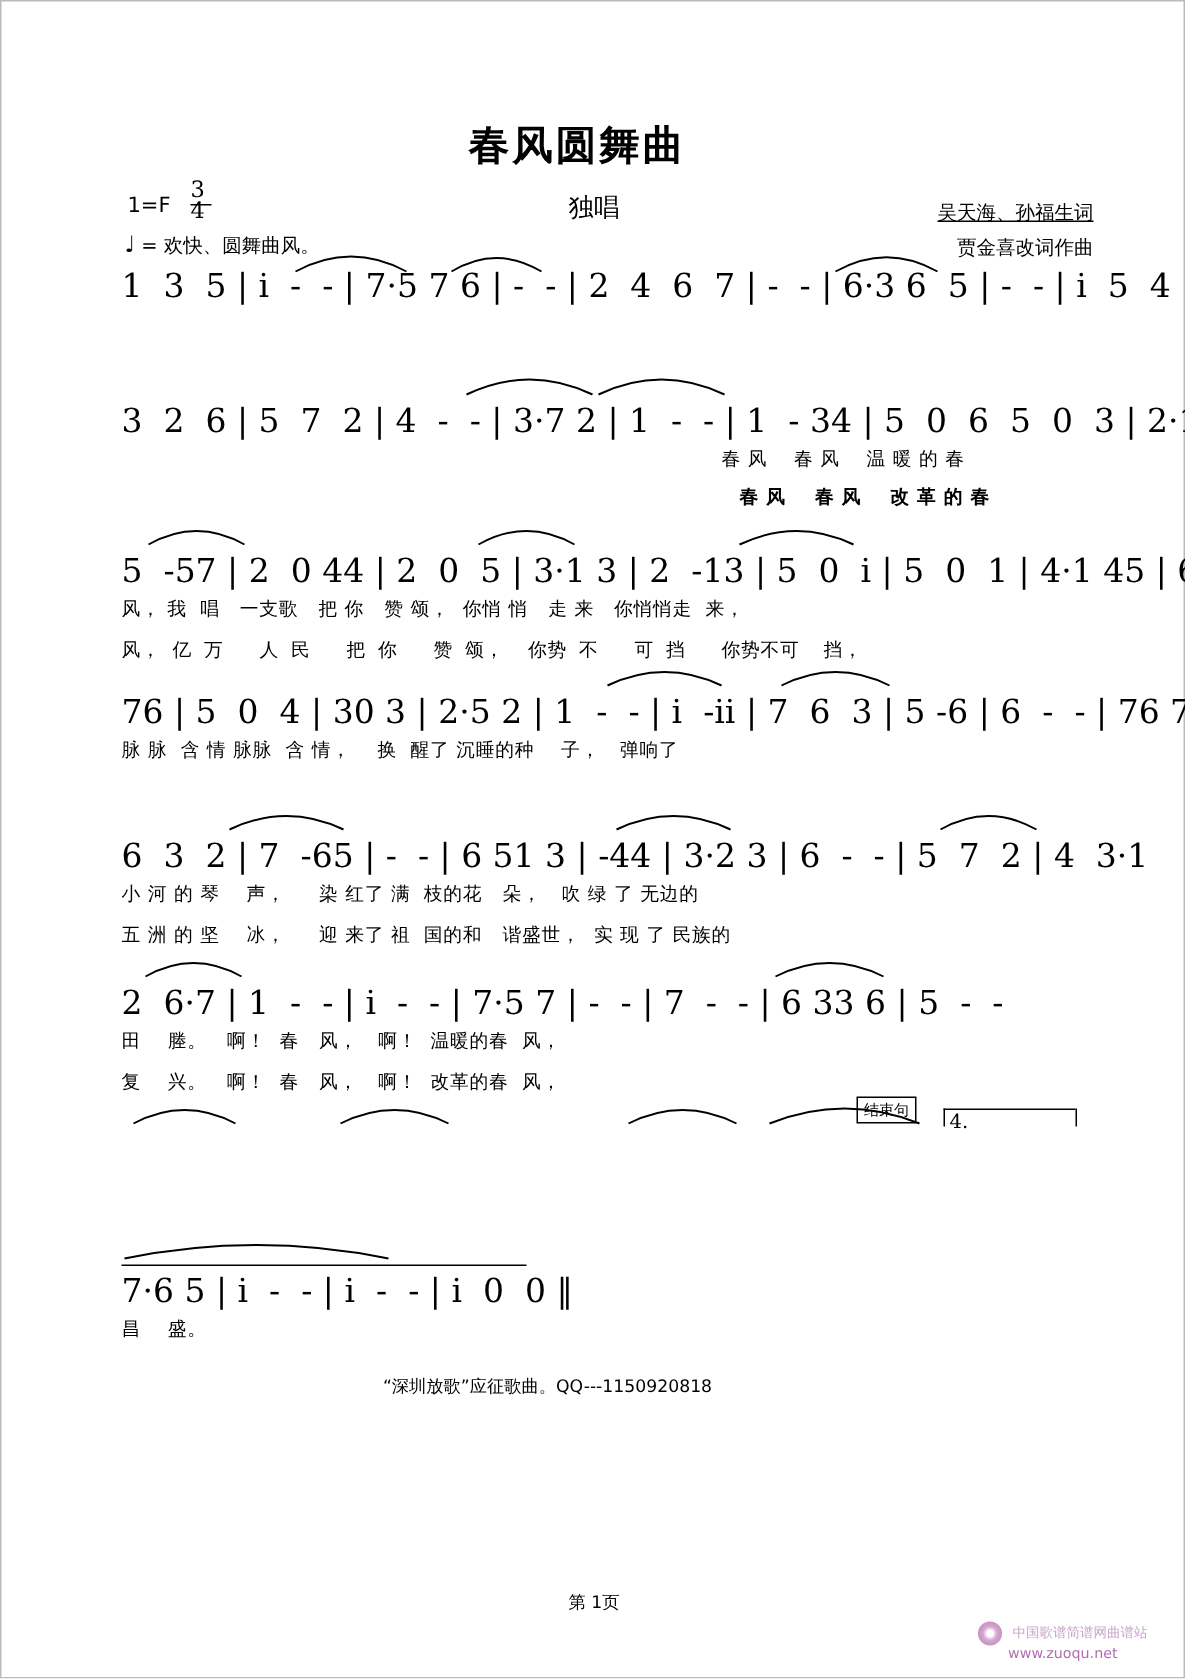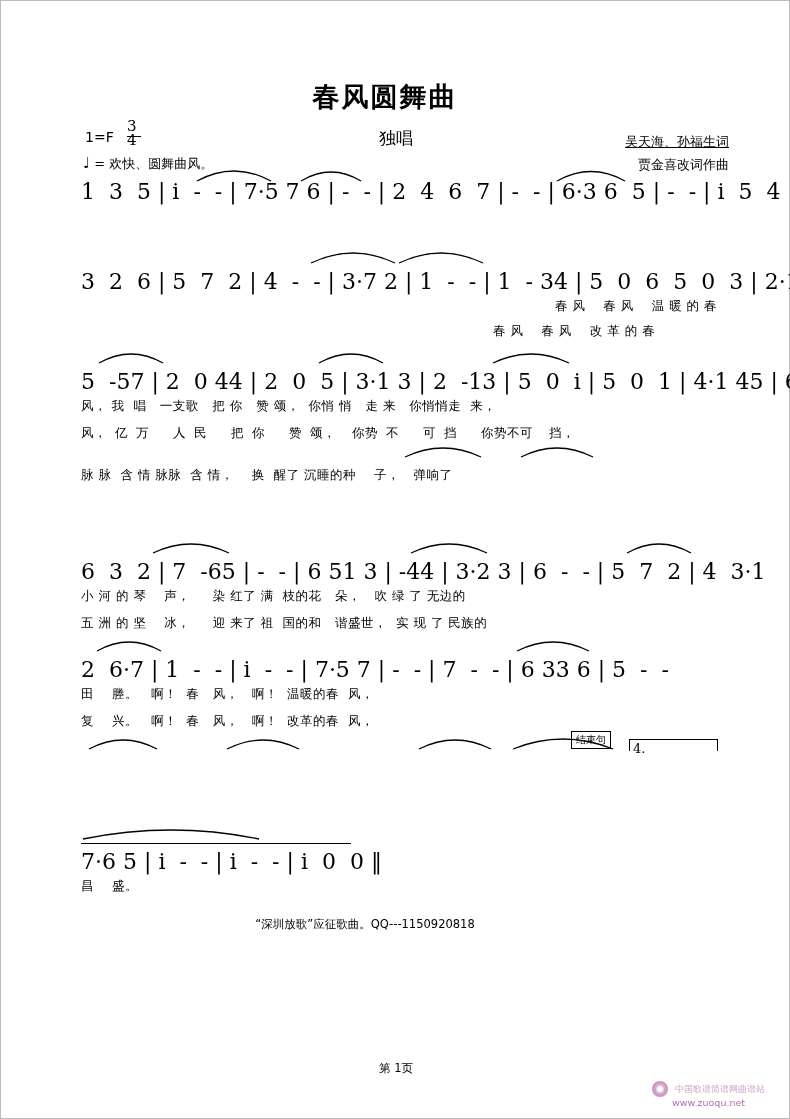--- a/index.html
+++ b/index.html
@@ -166,31 +166,32 @@
     <path d="M88 748 Q122 730 156 748" fill="none" stroke="#000" stroke-width="1.3"></path>
     <path d="M226 748 Q262 730 298 748" fill="none" stroke="#000" stroke-width="1.3"></path>
     <path d="M418 748 Q454 730 490 748" fill="none" stroke="#000" stroke-width="1.3"></path>
     <path d="M512 748 Q562 728 612 748" fill="none" stroke="#000" stroke-width="1.3"></path>
 
     <path d="M82 838 Q170 820 258 838" fill="none" stroke="#000" stroke-width="1.3"></path>
   </svg>
 
   <div class="system" style="top:268px;">
     <div class="notes">3  2  6 | 5  7  2 | 4  -  - | 3·7 2 | 1  -  - | 1  - 34 | 5  0  6  5  0  3 | 2·12</div>
-    <div class="lyric" style="padding-left:480px; margin-top:4px;text-align:center;">春 风    春 风    温 暖 的 春</div>
-    <div class="lyric" style="padding-left:492px; margin-top:8px;">春 风    春 风    改 革 的 春</div>
+    <div class="lyric" style="padding-left:480px; margin-top:4px;">春 风    春 风    温 暖 的 春</div>
+    <div class="lyric" style="padding-left:492px; margin-top:8px;font-weight:bold;">春 风    春 风    改 革 的 春</div>
   </div>
 
   <div class="system" style="top:368px;">
     <div class="notes">5  -57 | 2  0 44 | 2  0  5 | 3·1 3 | 2  -13 | 5  0  i | 5  0  1 | 4·1 45 | 6  -</div>
     <div class="lyric" style="margin-top:4px;">风， 我  唱   一支歌   把 你   赞 颂，  你悄 悄   走 来   你悄悄走  来，</div>
     <div class="lyric" style="margin-top:10px;font-family:Liberation Mono, monospace;">风， 亿 万   人 民   把 你   赞 颂，  你势 不   可 挡   你势不可  挡，</div>
   </div>
 
   <div class="system" style="top:462px;">
+    <div class="notes">76 | 5  0  4 | 30 3 | 2·5 2 | 1  -  - | i  -ii | 7  6  3 | 5 -6 | 6  -  - | 76 7</div>
     <div class="lyric" style="margin-top:4px;">脉 脉  含 情 脉脉  含 情，    换  醒了 沉睡的种    子，   弹响了</div>
   </div>
 
   <div class="system" style="top:558px;">
     <div class="notes">6  3  2 | 7  -65 | -  - | 6 51 3 | -44 | 3·2 3 | 6  -  - | 5  7  2 | 4  3·1</div>
     <div class="lyric" style="margin-top:4px;">小 河 的 琴    声，     染 红了 满  枝的花   朵，   吹 绿 了 无边的</div>
     <div class="lyric" style="margin-top:10px;">五 洲 的 坚    冰，     迎 来了 祖  国的和   谐盛世，  实 现 了 民族的</div>
   </div>
 
   <div class="system" style="top:656px;">

